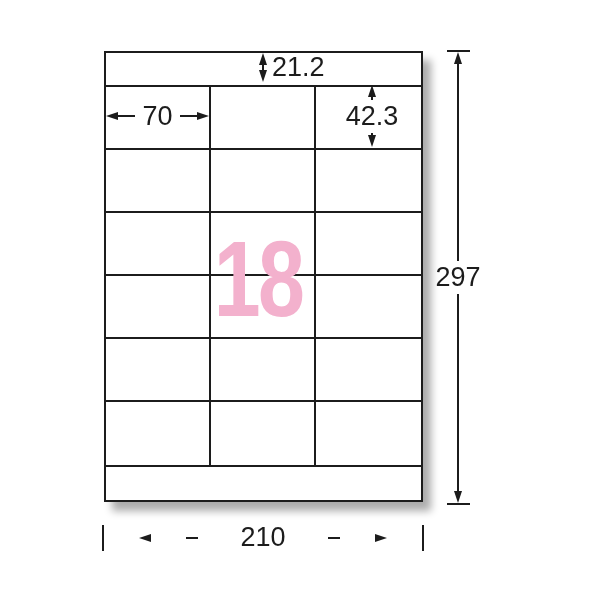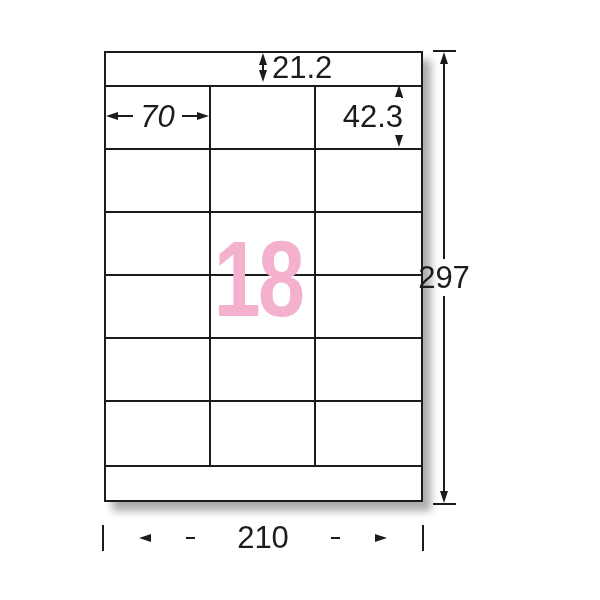--- a/index.html
+++ b/index.html
@@ -37,42 +37,42 @@
   .big-number{
     position:absolute;left:258px;top:279px;
     transform:translate(-50%,-50%) scaleX(0.78);
     font-size:108px;font-weight:bold;line-height:1;
     letter-spacing:-0.03em;
     z-index:5;
     white-space:nowrap;
   }
 
   
-  .dim-label{font-size:31px;color:#1c1c1c;white-space:nowrap;line-height:1;}
+  .dim-label{font-size:27px;color:#1c1c1c;white-space:nowrap;line-height:1;}
   .hseg{flex:1;height:2px;background:#1c1c1c;}
   .vseg{flex:1;width:2px;background:#1c1c1c;}
   .tri{width:0;height:0;flex:0 0 auto;}
   .tri-up{border-left:4.5px solid transparent;border-right:4.5px solid transparent;border-bottom:12px solid #1c1c1c;}
   .tri-down{border-left:4.5px solid transparent;border-right:4.5px solid transparent;border-top:12px solid #1c1c1c;}
   .tri-left{border-top:4.5px solid transparent;border-bottom:4.5px solid transparent;border-right:12px solid #1c1c1c;}
   .tri-right{border-top:4.5px solid transparent;border-bottom:4.5px solid transparent;border-left:12px solid #1c1c1c;}
   .tick-h{width:23px;height:2px;background:#1c1c1c;flex:0 0 auto;}
   .tick-v{width:2px;height:26px;background:#1c1c1c;flex:0 0 auto;}
 
   .vdim{position:absolute;display:flex;flex-direction:column;align-items:center;z-index:6;}
   .hdim{position:absolute;display:flex;flex-direction:row;align-items:center;z-index:6;}
   .vdim .dim-label{padding:3px 0;}
   .hdim .dim-label{padding:0 7px;}
 
   
   .dim-top-margin-arrow{left:258px;top:53px;height:29px;width:10px;}
   .dim-top-margin-label{position:absolute;left:272px;top:51px;height:32px;display:flex;align-items:center;z-index:6;}
-  .dim-label-width{left:106px;top:101px;width:103px;height:30px;font-style:italic;}
-  .dim-label-height{left:341px;top:85px;width:62px;height:62px;align-items:flex-end;}
-  .dim-sheet-height{left:432px;top:50px;width:24px;height:455px;}
+  .dim-label-width{left:106px;top:101px;width:103px;height:30px;}
+  .dim-label-height{left:341px;top:85px;width:62px;height:62px;}
+  .dim-sheet-height{left:446px;top:50px;width:24px;height:455px;}
   .dim-sheet-width{left:102px;top:524px;width:322px;height:27px;gap:35px;}
 </style>
 </head>
 <body>
 
 <div class="canvas">
 
   <div class="sheet">
     <div class="label-grid">
         <div class="cell"></div>

